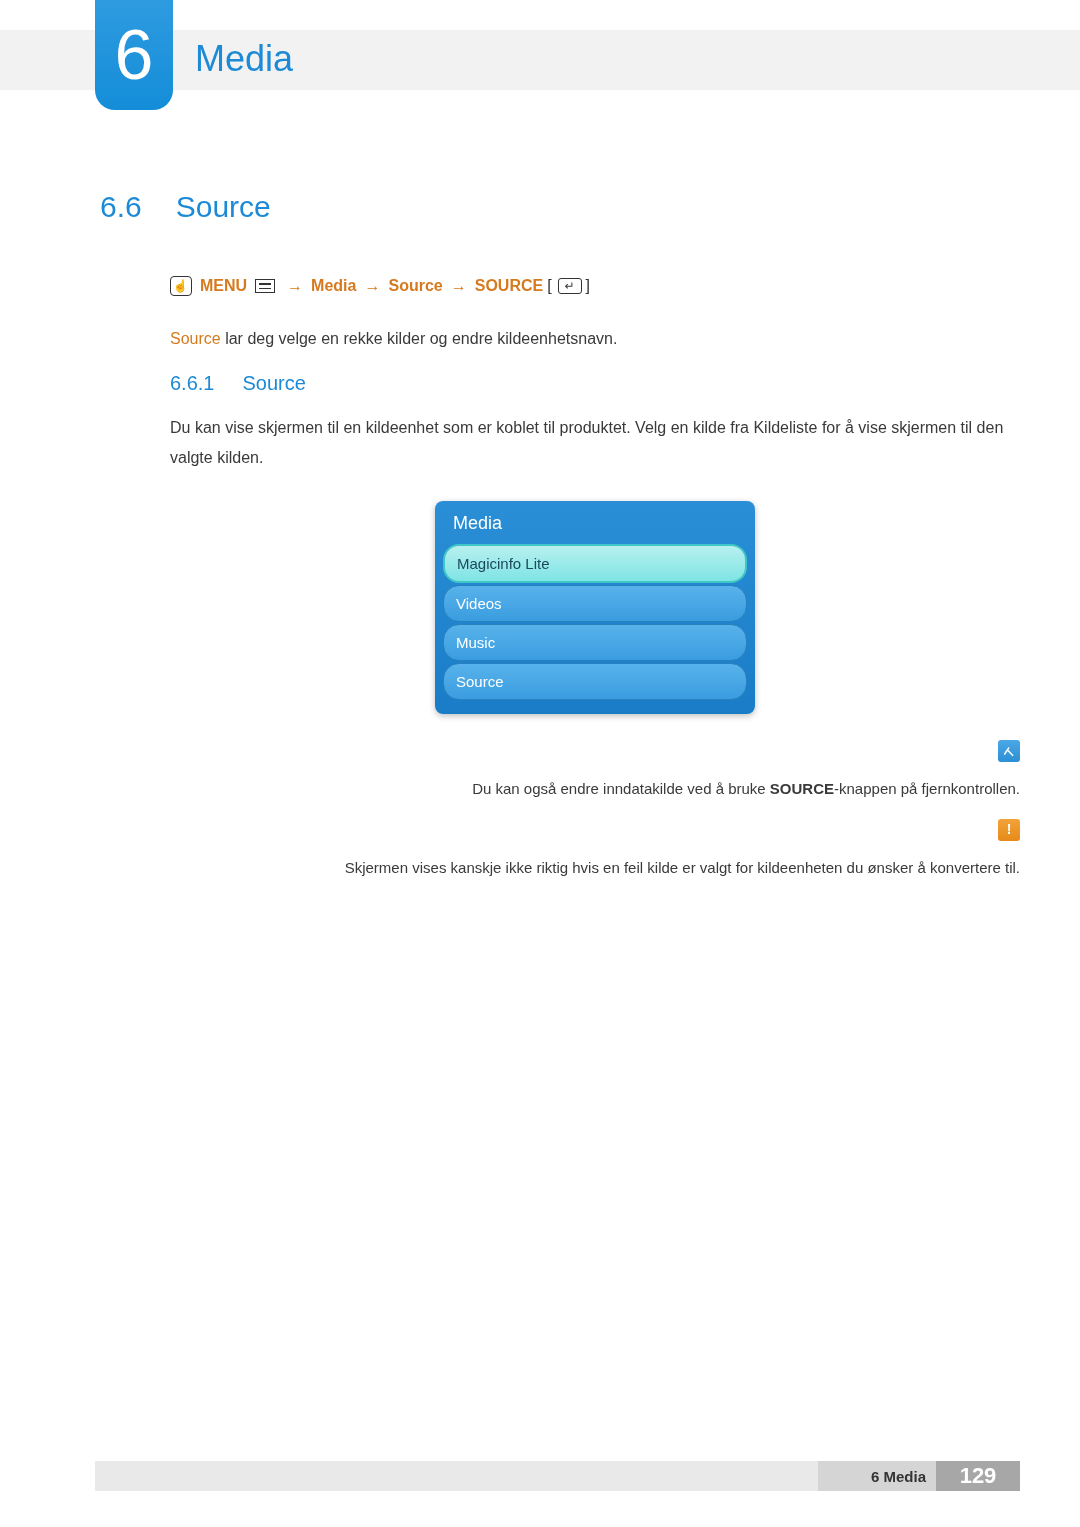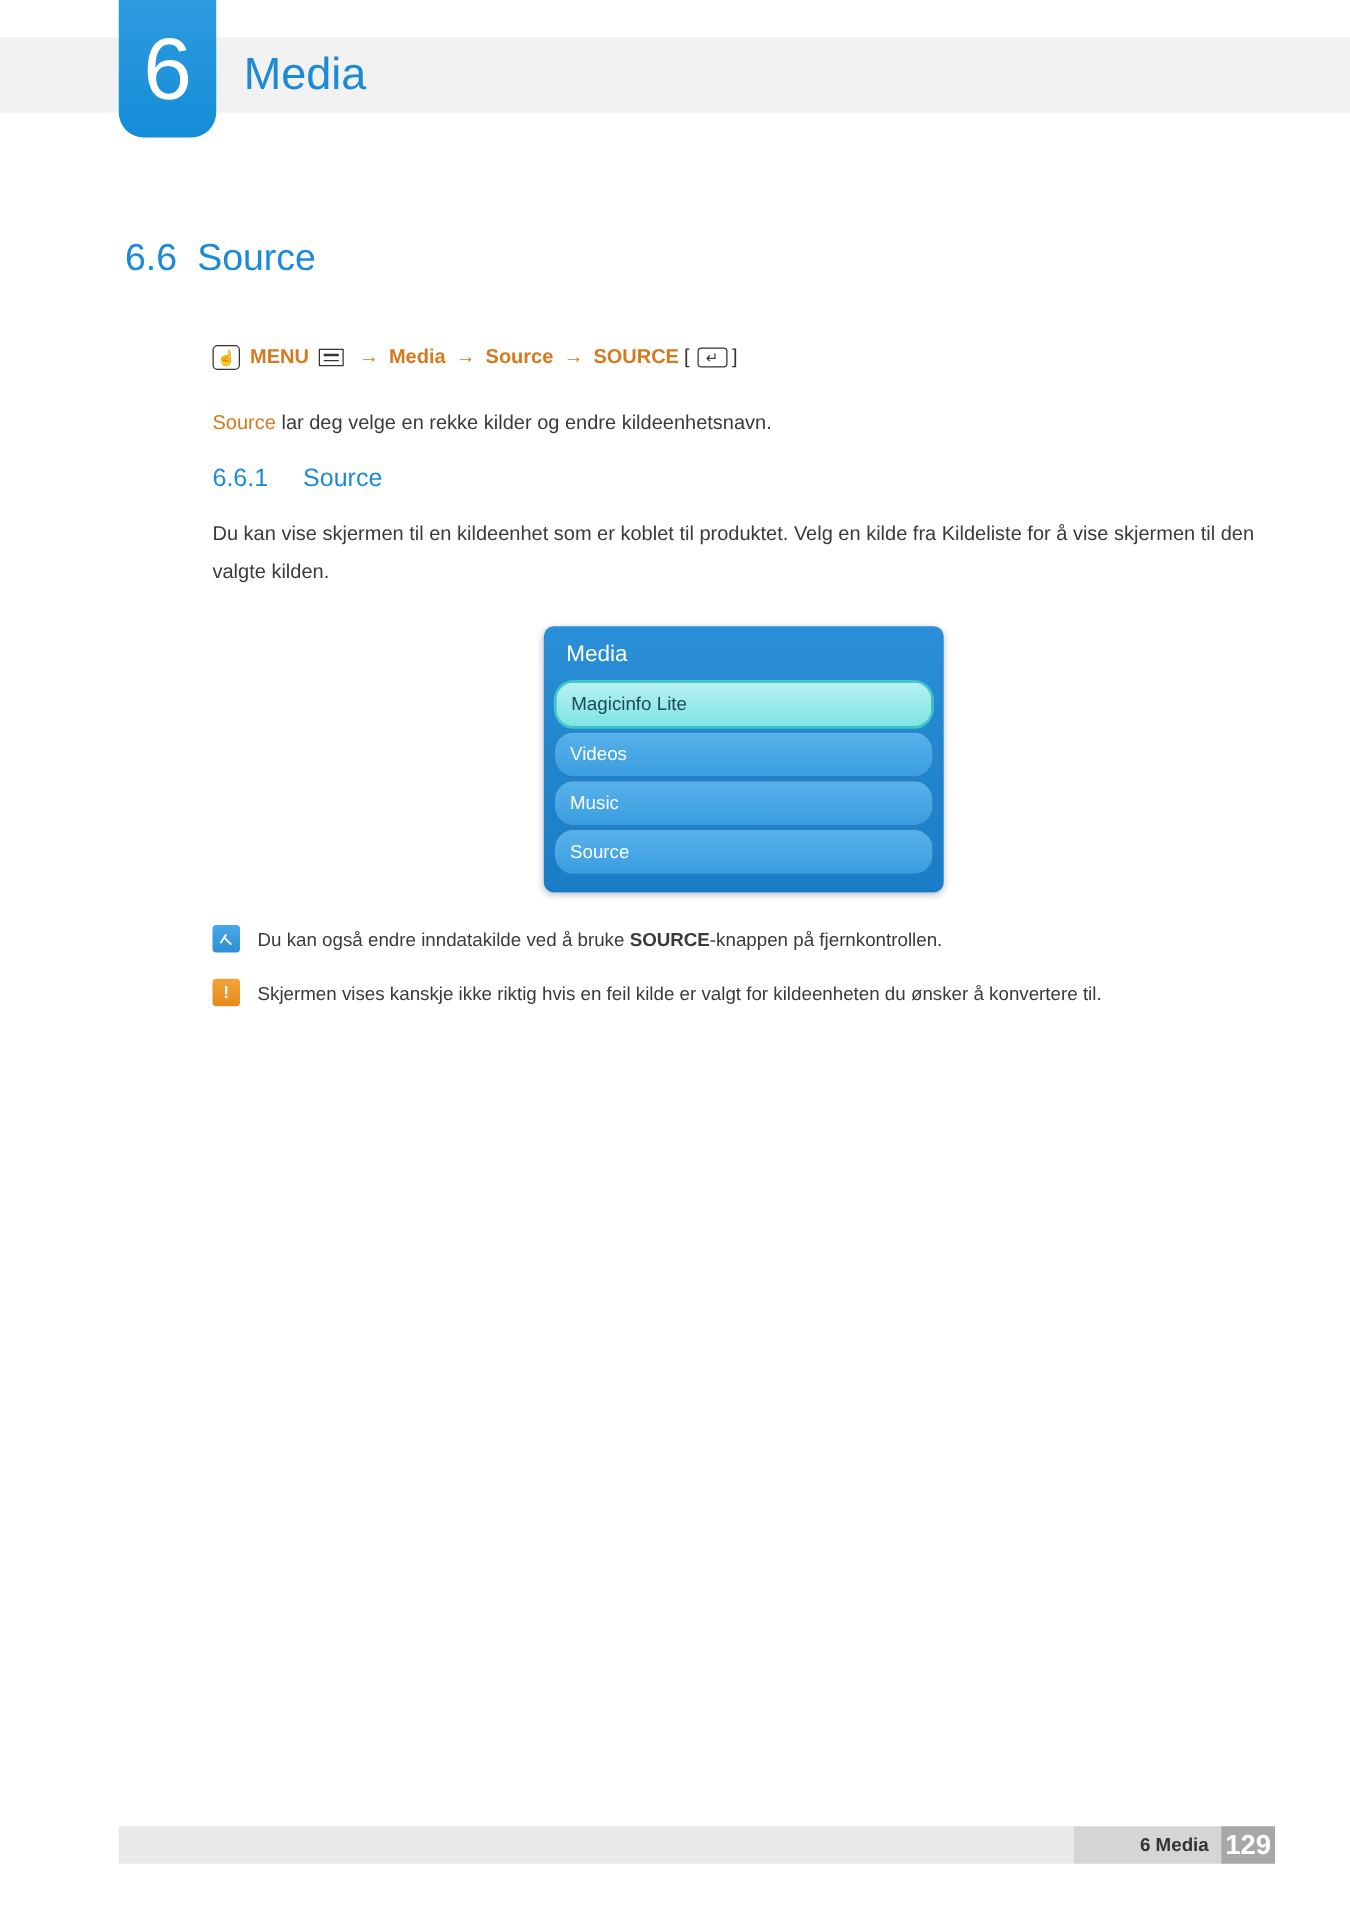--- a/index.html
+++ b/index.html
@@ -48,21 +48,21 @@
   }
   .content {
     position: absolute;
     top: 190px;
     left: 100px;
     right: 60px;
   }
   .section-row {
     display: flex;
     align-items: baseline;
-    gap: 16px;
+    gap: 34px;
     margin-bottom: 52px;
   }
   .section-number {
     font-size: 30px;
     color: #1c8ad6;
     font-weight: 400;
   }
   .section-title {
     font-size: 30px;
     color: #1c8ad6;
@@ -160,25 +160,26 @@
     border-radius: 16px;
     border: 1px solid #2a80bd;
   }
   .menu-item.selected {
     background: linear-gradient(#b8f0f0, #7fe4e4);
     color: #1a4a5c;
     border: 2px solid #3fc6c6;
   }
   .callout {
     display: flex;
-    align-items: flex-start;
+    align-items: flex-end;
     gap: 14px;
     font-size: 15px;
     line-height: 1.5;
     margin-bottom: 18px;
+    flex-direction: column;
   }
   .callout-icon {
     flex: 0 0 22px;
     width: 22px;
     height: 22px;
     border-radius: 3px;
     display: flex;
     align-items: center;
     justify-content: center;
     color: #fff;
@@ -212,21 +213,21 @@
     background: #d5d5d5;
     display: flex;
     align-items: center;
     justify-content: flex-end;
     padding-right: 10px;
     color: #333;
     font-size: 15px;
     font-weight: bold;
   }
   .footer-page {
-    width: 43px;
+    width: 84px;
     background: #a7a7a7;
     display: flex;
     align-items: center;
     justify-content: center;
     color: #fff;
     font-size: 22px;
     font-weight: bold;
   }
   .footer-end { width: 60px; background: #fff; }
 </style>

